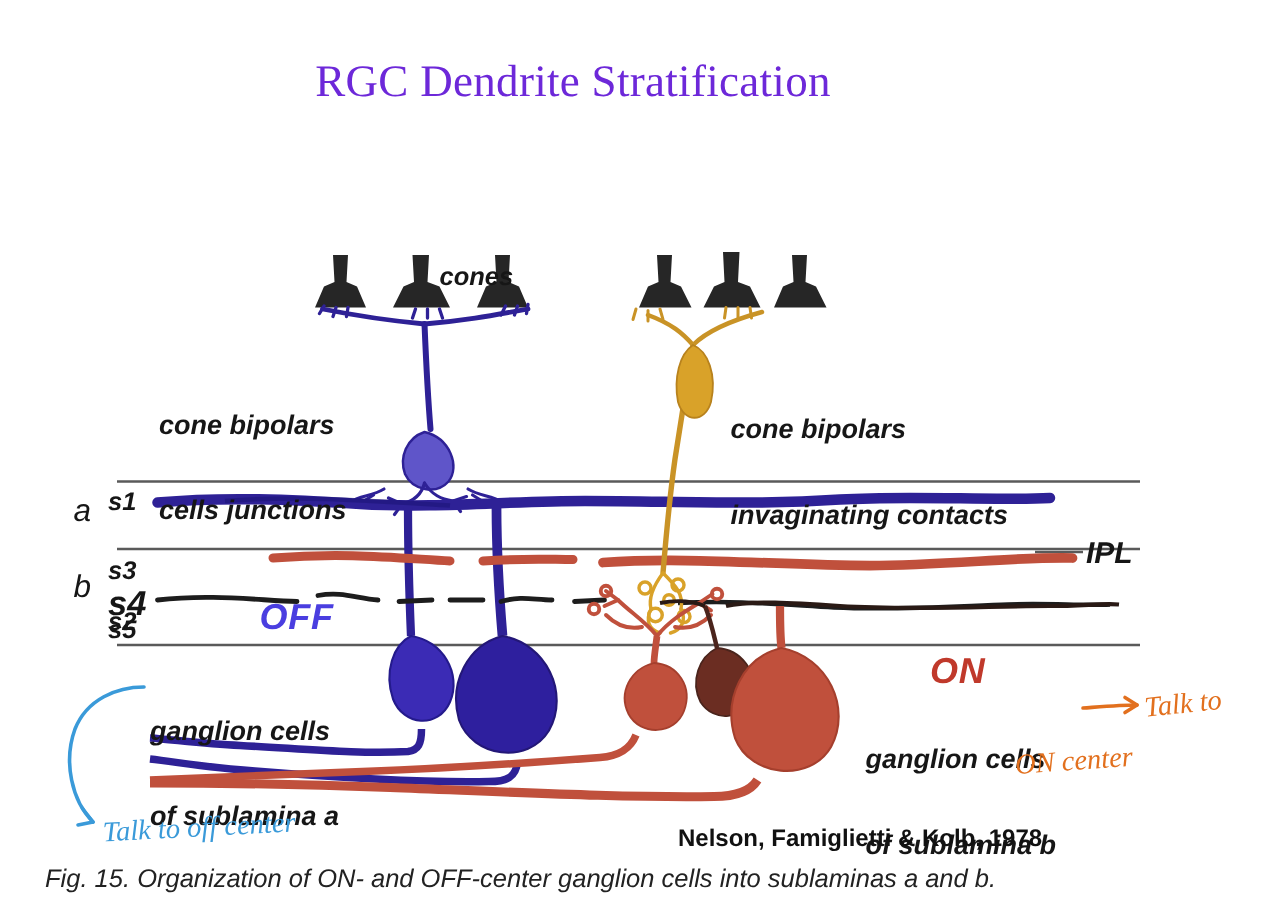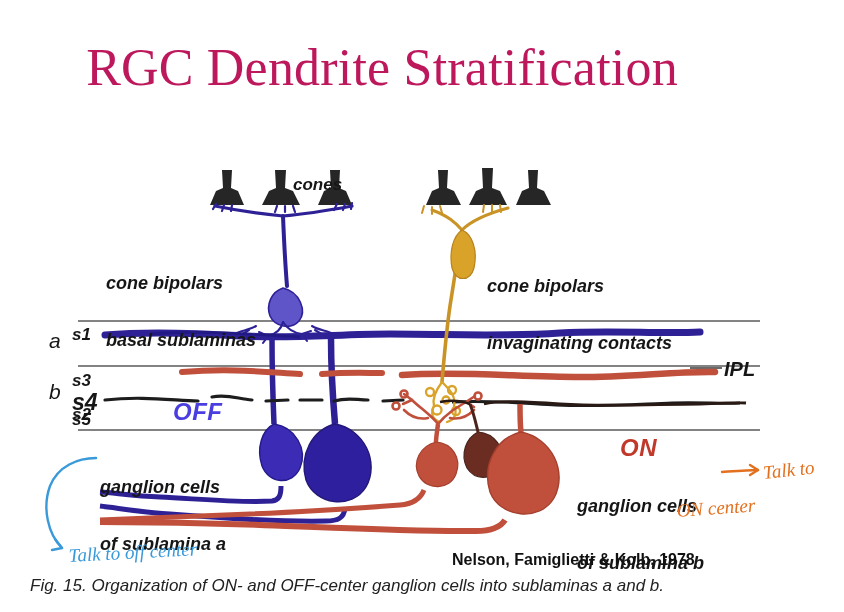--- a/index.html
+++ b/index.html
@@ -10,23 +10,23 @@
     font-family:"Liberation Sans", sans-serif;
     overflow:hidden;
     position:relative;
   }
   #slide{position:absolute;left:0;top:0;width:844px;height:612px;background:#fff;}
 
   .slide-title{
     position:absolute;left:0;top:38px;width:764px;
     text-align:center;
     font-family:"Liberation Serif", serif;
-    font-size:52px;
+    font-size:30px;
     font-weight:400;
-    color:#be185d;
+    color:#6d28d9;
     letter-spacing:0.2px;
     white-space:nowrap;
   }
 
   #figure{position:absolute;left:0;top:0;width:844px;height:612px;padding-left:40px;}
   #figsvg{position:absolute;left:0;top:0;}
 
   .dlabel{
     position:absolute;
     font-family:"Liberation Sans", sans-serif;
@@ -229,21 +229,21 @@
       <g stroke="#e2701e" stroke-width="2.4" fill="none" stroke-linecap="round">
         <path d="M722,472 C736,471 748,470 758,470"></path>
         <path d="M758,470 l-8,-5 M758,470 l-8,5"></path>
       </g>
     </svg>
 
     <div class="dlabel lbl-cones">cones</div>
 
     <div class="dlabel lbl-bip-left">
       <div>cone bipolars</div>
-      <div>basal sublaminas</div>
+      <div>cells junctions</div>
     </div>
 
     <div class="dlabel lbl-bip-right">
       <div>cone bipolars</div>
       <div>invaginating contacts</div>
     </div>
 
     <div class="dlabel lbl-ipl">IPL</div>
 
     <div class="dlabel lbl-a">a</div>

